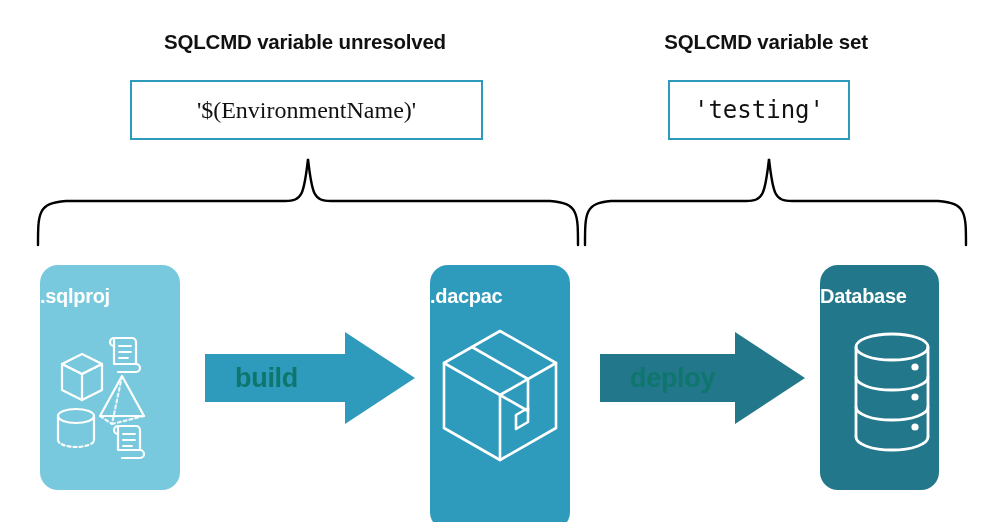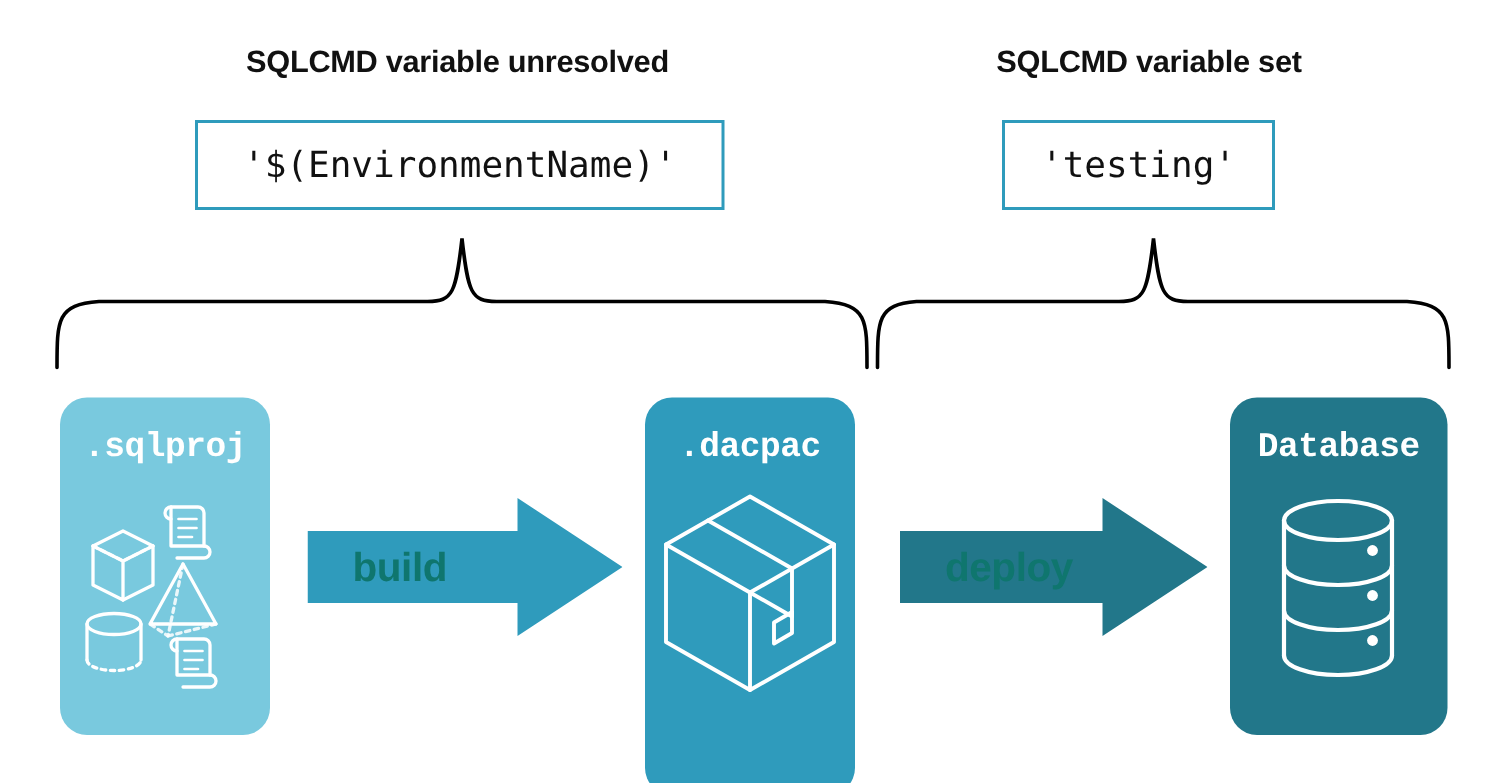--- a/index.html
+++ b/index.html
@@ -11,40 +11,40 @@
                text-align:center;letter-spacing:-0.2px;white-space:nowrap;}
 
   .code-box{position:absolute;border:2px solid #2f9bbc;background:#ffffff;
             display:flex;align-items:center;justify-content:center;
             font-family:"DejaVu Sans Mono","Liberation Mono",monospace;
             font-size:24px;color:#111111;box-sizing:border-box;}
 
   .brace{position:absolute;}
 
   .node{position:absolute;border-radius:18px;box-sizing:border-box;}
-  .node-label{position:absolute;left:0;right:0;text-align:center;
-              color:#ffffff;font-weight:bold;font-size:23px;letter-spacing:-0.3px;font-family:Liberation Mono, monospace;}
+  .node-label{position:absolute;left:0;right:0;text-align:left;
+              color:#ffffff;font-weight:bold;font-size:20px;letter-spacing:-0.3px;}
   .node-art{position:absolute;left:0;right:0;}
 
   .arrow{position:absolute;}
   .arrow-label{position:absolute;left:0;top:0;width:100%;height:100%;
                display:flex;align-items:center;justify-content:flex-start;
                color:#0f766e;font-weight:bold;font-size:27px;
                padding-left:30px;box-sizing:border-box;letter-spacing:-0.3px;}
 </style>
 </head>
 <body>
 
 <div class="stage">
 
   <div class="group-title" style="left:586px;top:30px;width:360px;">SQLCMD variable set</div>
 
   <div class="group-title" style="left:105px;top:30px;width:400px;">SQLCMD variable unresolved</div>
 
-  <div class="code-box" style="left:130px;top:80px;width:353px;height:60px;">'$(EnvironmentName)'</div>
+  <div class="code-box" style="left:130px;top:80px;width:353px;height:60px;font-family:Liberation Serif, serif;">'$(EnvironmentName)'</div>
 
   <div class="code-box" style="left:668px;top:80px;width:182px;height:60px;">'testing'</div>
 
   <svg class="brace" style="left:30px;top:155px;" width="556" height="92" viewBox="0 0 556 92">
     <path d="M8 90 C8 58 8 48 36 46 L255 46 C272 46 274 40 278 4
              C282 40 284 46 301 46 L520 46 C548 48 548 58 548 90" fill="none" stroke="#000000" stroke-width="2.4" stroke-linecap="round"></path>
   </svg>
 
   <svg class="brace" style="left:578px;top:155px;" width="400" height="92" viewBox="0 0 400 92">
     <path d="M7 90 C7 58 7 48 33 46 L168 46 C185 46 187 40 191 4
@@ -110,21 +110,21 @@
     </svg>
   </div>
 
   <div class="arrow" style="left:600px;top:332px;width:205px;height:92px;">
     <svg width="205" height="92" viewBox="0 0 205 92" style="position:absolute;left:0;top:0;">
       <polygon points="0,22 135,22 135,0 205,46 135,92 135,70 0,70" fill="#22778a"></polygon>
     </svg>
     <div class="arrow-label">deploy</div>
   </div>
 
-  <div class="node" style="left:820px;top:265px;width:145px;height:225px;background:#22778a;">
+  <div class="node" style="left:820px;top:265px;width:119px;height:225px;background:#22778a;">
     <div class="node-label" style="top:20px;">Database</div>
 
     <svg class="node-art" style="top:60px;" height="140" viewBox="0 0 145 140">
       <g fill="none" stroke="#ffffff" stroke-width="2.8" stroke-linejoin="round" stroke-linecap="round">
         <ellipse cx="72" cy="22" rx="36" ry="13"></ellipse>
         <path d="M36 22 L36 112"></path>
         <path d="M108 22 L108 112"></path>
         <path d="M36 112 A36 13 0 0 0 108 112"></path>
         <path d="M36 52 A36 13 0 0 0 108 52"></path>
         <path d="M36 82 A36 13 0 0 0 108 82"></path>

